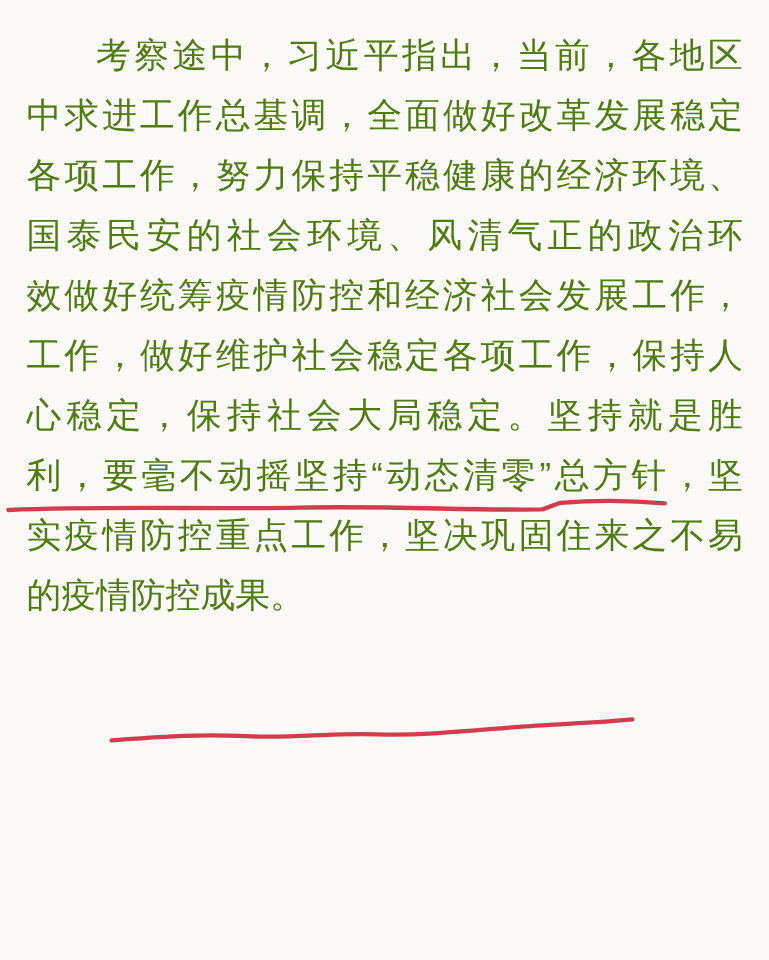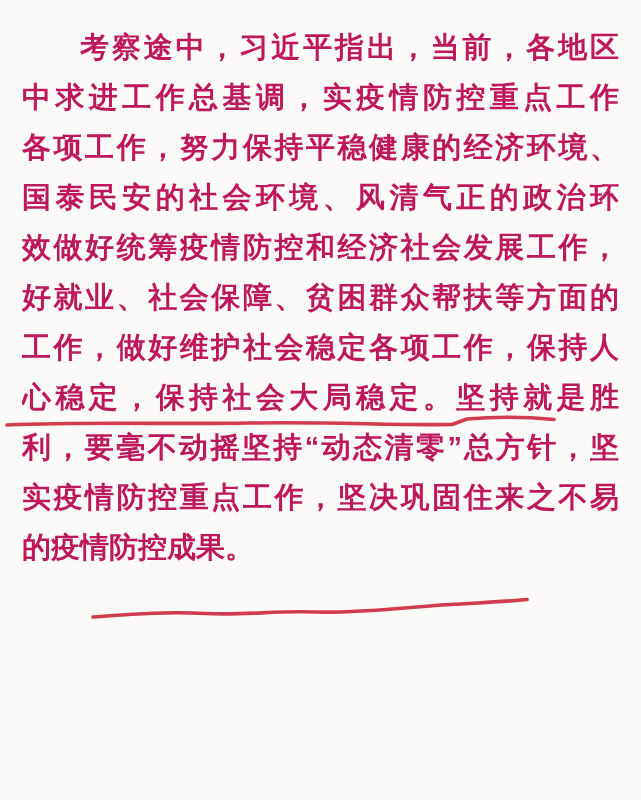--- a/index.html
+++ b/index.html
@@ -12,23 +12,23 @@
     height: 800px;
     background: #fbfaf8;
     overflow: hidden;
     font-family: "Liberation Sans", "DejaVu Sans", sans-serif;
   }
   .textblock {
     position: absolute;
     left: 22px;
     top: 22px;
     width: 597px;
-    color: #be185d;
+    color: #4d7c0f;
     font-size: 29px;
-    font-weight: 700;
+    font-weight: 400;
   }
   .line {
     height: 50px;
     line-height: 50px;
     text-align: justify;
     text-align-last: justify;
     text-justify: inter-character;
     overflow: hidden;
   }
   .line.indent {
@@ -54,25 +54,24 @@
     stroke-linejoin: round;
   }
 </style>
 </head>
 <body>
 
 <div class="screen">
 
   <div class="textblock">
     <div class="line indent">考察途中，习近平指出，当前，各地区</div>
-    <div class="line">中求进工作总基调，实疫情防控重点工作</div>
+    <div class="line">中求进工作总基调，全面做好改革发展稳定</div>
     <div class="line">各项工作，努力保持平稳健康的经济环境、</div>
     <div class="line">国泰民安的社会环境、风清气正的政治环</div>
     <div class="line">效做好统筹疫情防控和经济社会发展工作，</div>
-    <div class="line">好就业、社会保障、贫困群众帮扶等方面的</div>
     <div class="line">工作，做好维护社会稳定各项工作，保持人</div>
     <div class="line">心稳定，保持社会大局稳定。坚持就是胜</div>
     <div class="line">利，要毫不动摇坚持“动态清零”总方针，坚</div>
     <div class="line">实疫情防控重点工作，坚决巩固住来之不易</div>
     <div class="line last">的疫情防控成果。</div>
   </div>
 
   <svg class="annotation-layer" viewBox="0 0 641 800">
     <path d="M 7 425
              C 90 421.5, 170 424.5, 250 423

